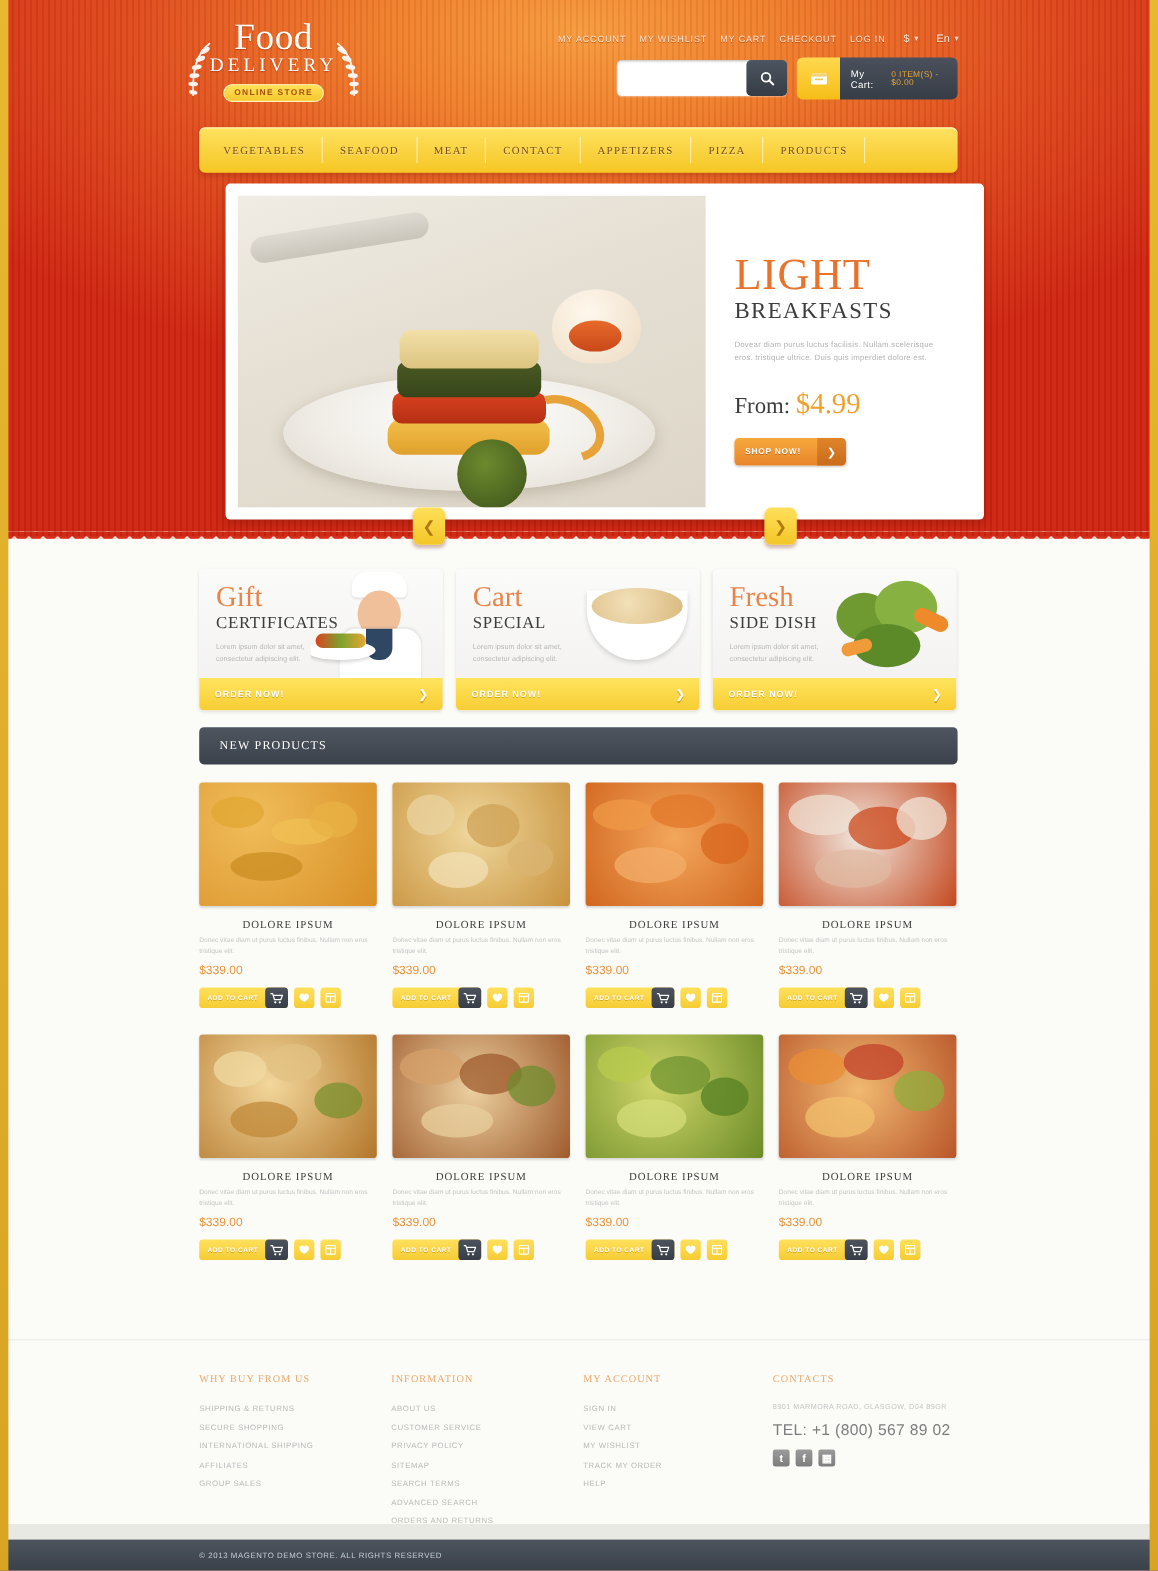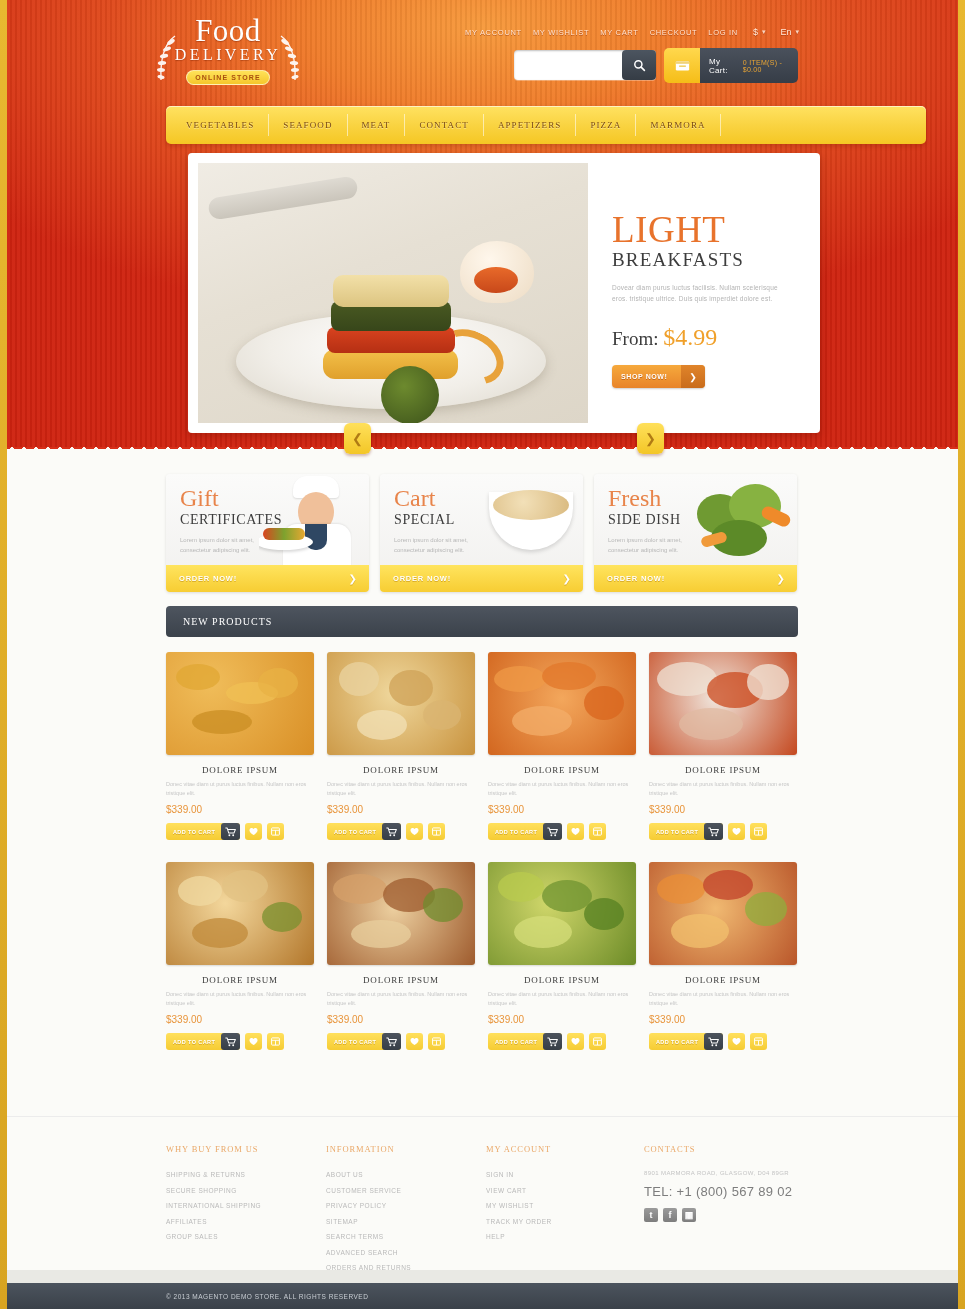--- a/index.html
+++ b/index.html
@@ -70,21 +70,21 @@
                display:flex; align-items:center; justify-content:center; }
   .cartblock { position:absolute; left:664px; top:48px; width:134px; height:35px; display:flex; }
   .cart-icon-box { width:36px; height:35px; border-radius:5px 0 0 5px;
                    background:linear-gradient(180deg,#ffd84d,#f5bd18); display:flex;align-items:center;justify-content:center; }
   .cart-label { flex:1; height:35px; border-radius:0 5px 5px 0;
                 background:linear-gradient(180deg,#4a515c,#363d47); display:flex; align-items:center; padding-left:9px; gap:4px; }
   .cart-label .t1 { font-size:8px; color:#fff; font-weight:normal; letter-spacing:.3px;}
   .cart-label .t2 { font-size:7px; color:#e9a534; letter-spacing:.3px;}
 
   
-  .nav { position:absolute; left:166px; top:106px; width:760px; height:38px; z-index:10;
+  .nav { position:absolute; left:166px; top:106px; width:632px; height:38px; z-index:10;
          border-radius:5px; background:linear-gradient(180deg,#ffe261,#f9d23f 55%,#f5c724);
          box-shadow:0 2px 4px rgba(120,25,0,.28), inset 0 1px 0 rgba(255,255,255,.6);
          display:flex; align-items:center; padding:0 6px; }
   .nav a { font-family:"Liberation Serif", serif; font-size:9px; letter-spacing:1.1px; color:#7a4a12;
            text-decoration:none; padding:0 14px; height:22px; line-height:22px;
            border-right:1px solid rgba(255,255,255,.55); text-shadow:0 1px 0 rgba(255,255,255,.45); }
 
   
   .slider { position:absolute; left:166px; top:153px; width:632px; height:280px; z-index:10;
             background:#fff; border-radius:4px; padding:10px;
@@ -292,21 +292,21 @@
     </div>
   </div>
 
   <div class="nav">
     <a href="#">VEGETABLES</a>
     <a href="#">SEAFOOD</a>
     <a href="#">MEAT</a>
     <a href="#">CONTACT</a>
     <a href="#">APPETIZERS</a>
     <a href="#">PIZZA</a>
-    <a href="#">MARMORA</a>
+    <a href="#">PRODUCTS</a>
   </div>
 
   <div class="slider">
     <div class="slide">
       <div class="slide-img">
         <div class="utensil"></div>
         <div class="blob2"></div>
         <div class="plate"></div>
         <div class="stack">
           <div class="lay lay1"></div>

